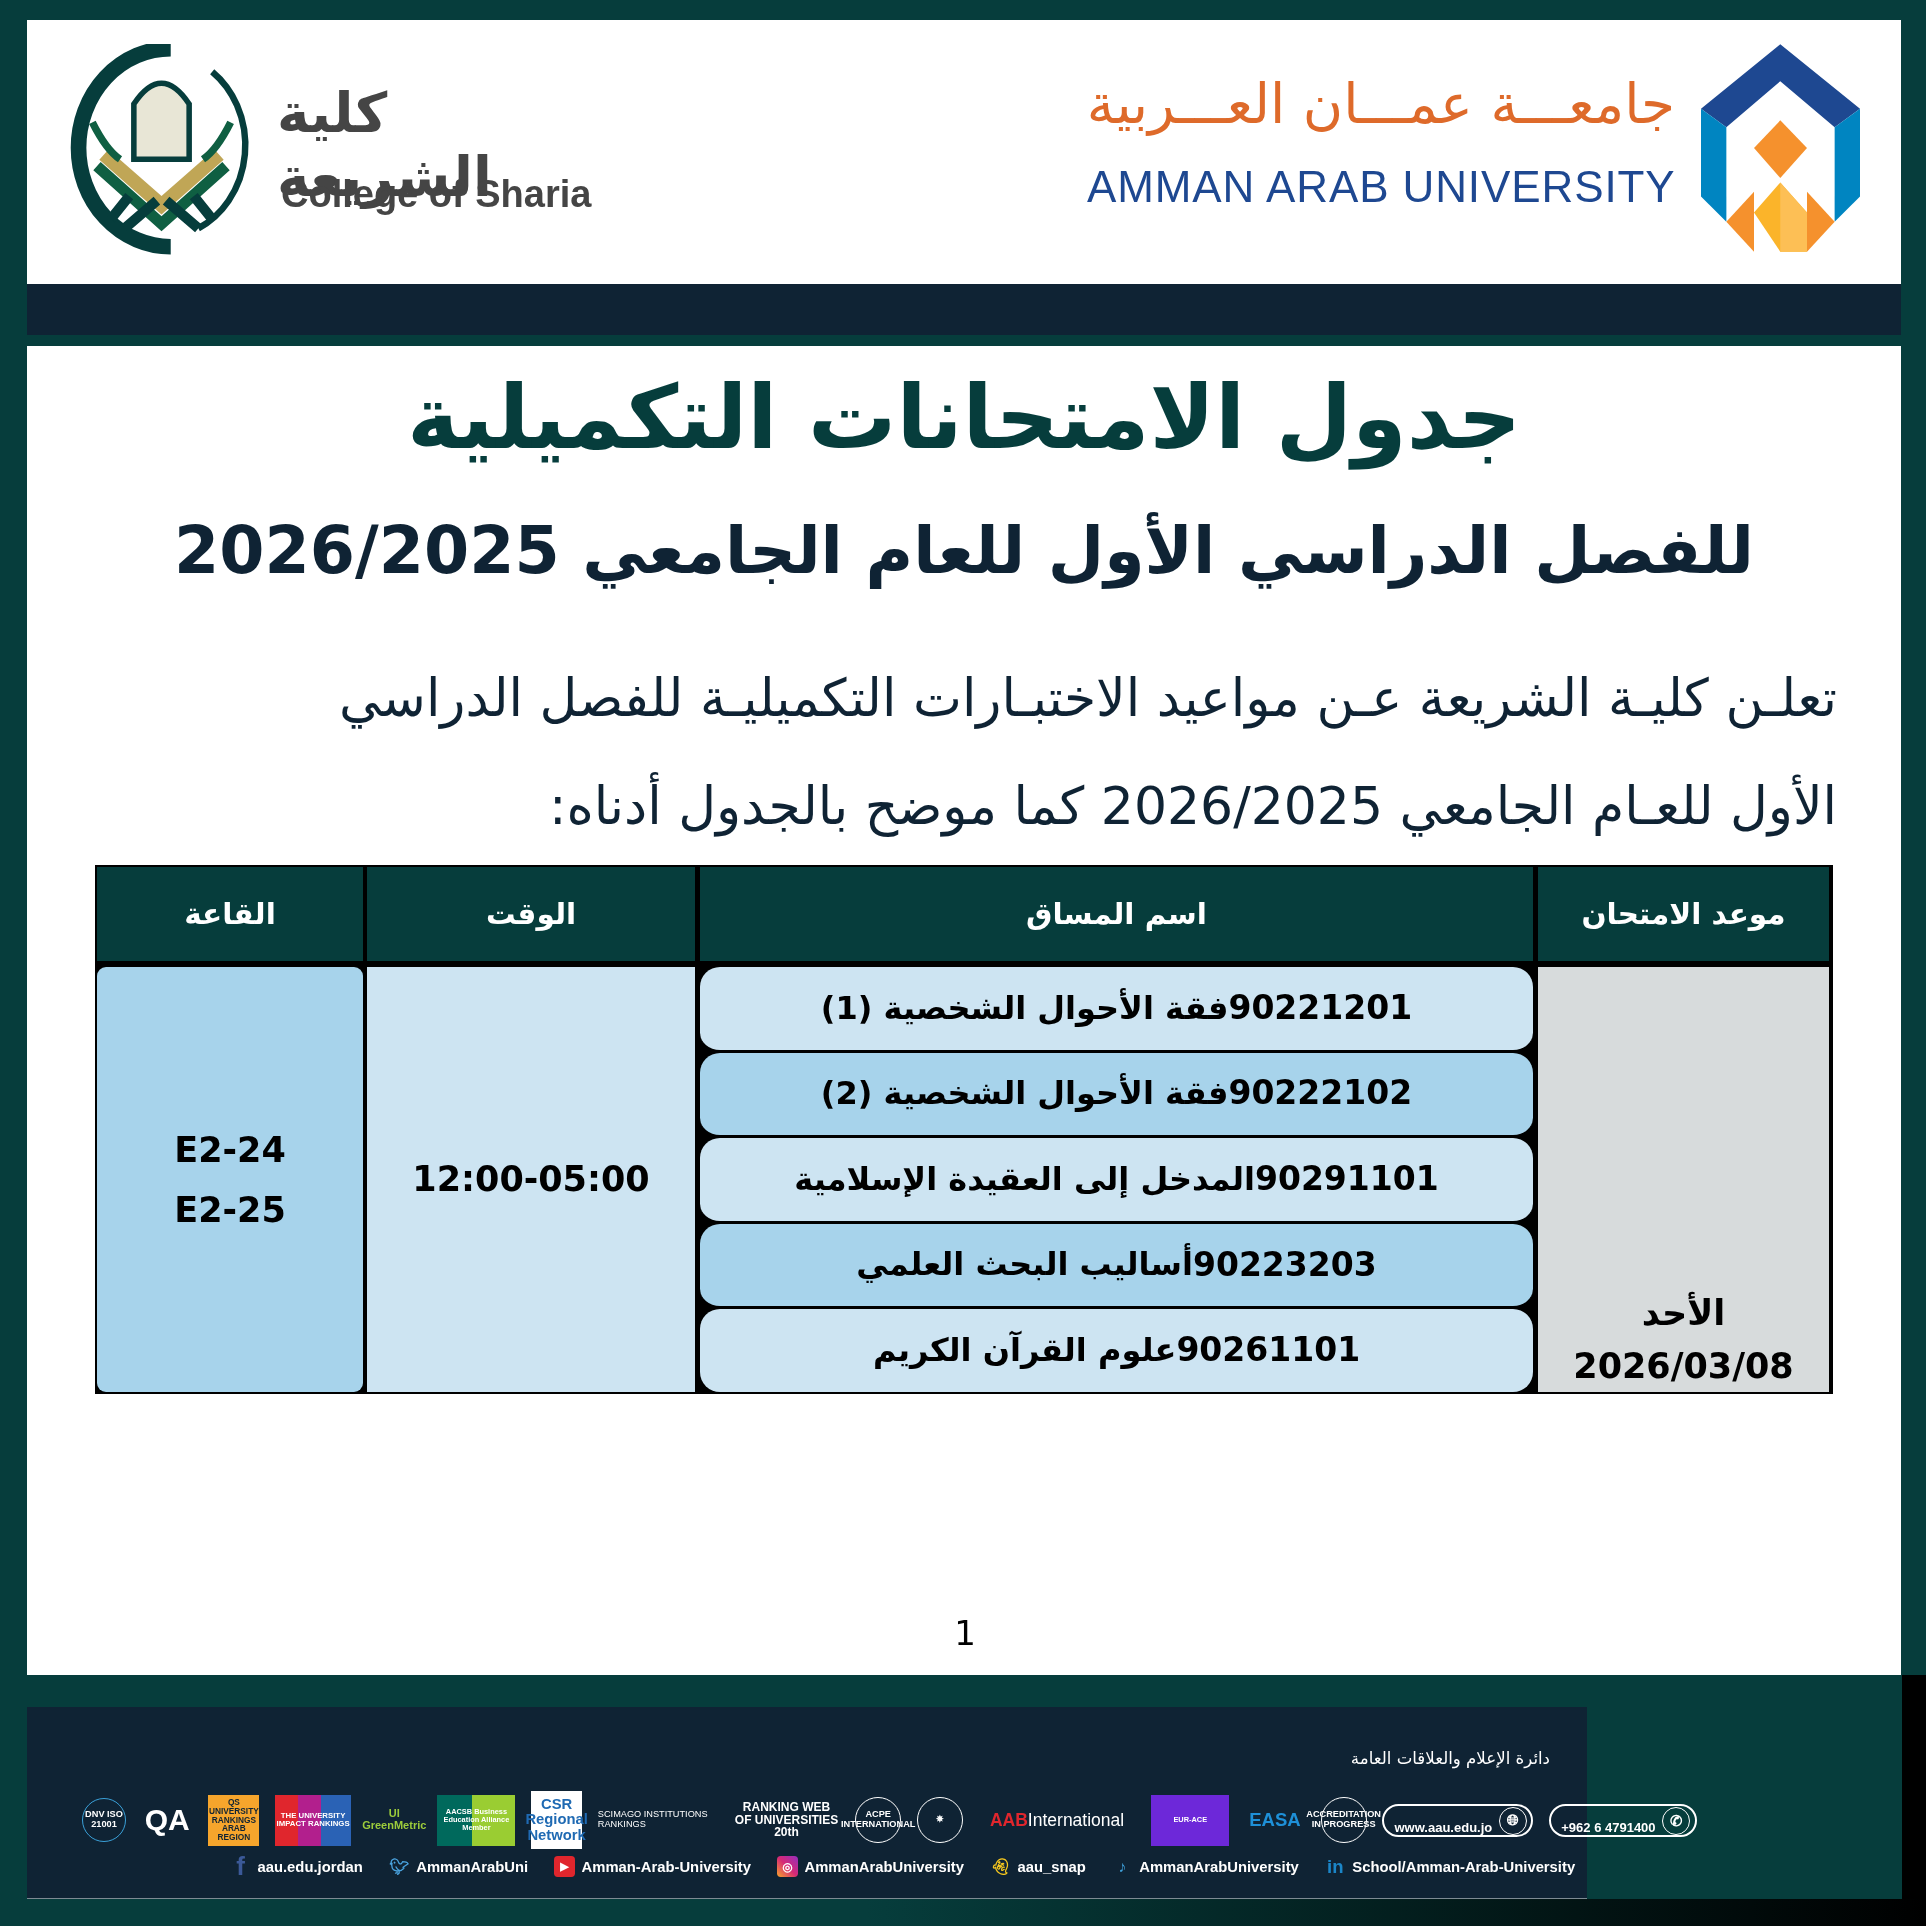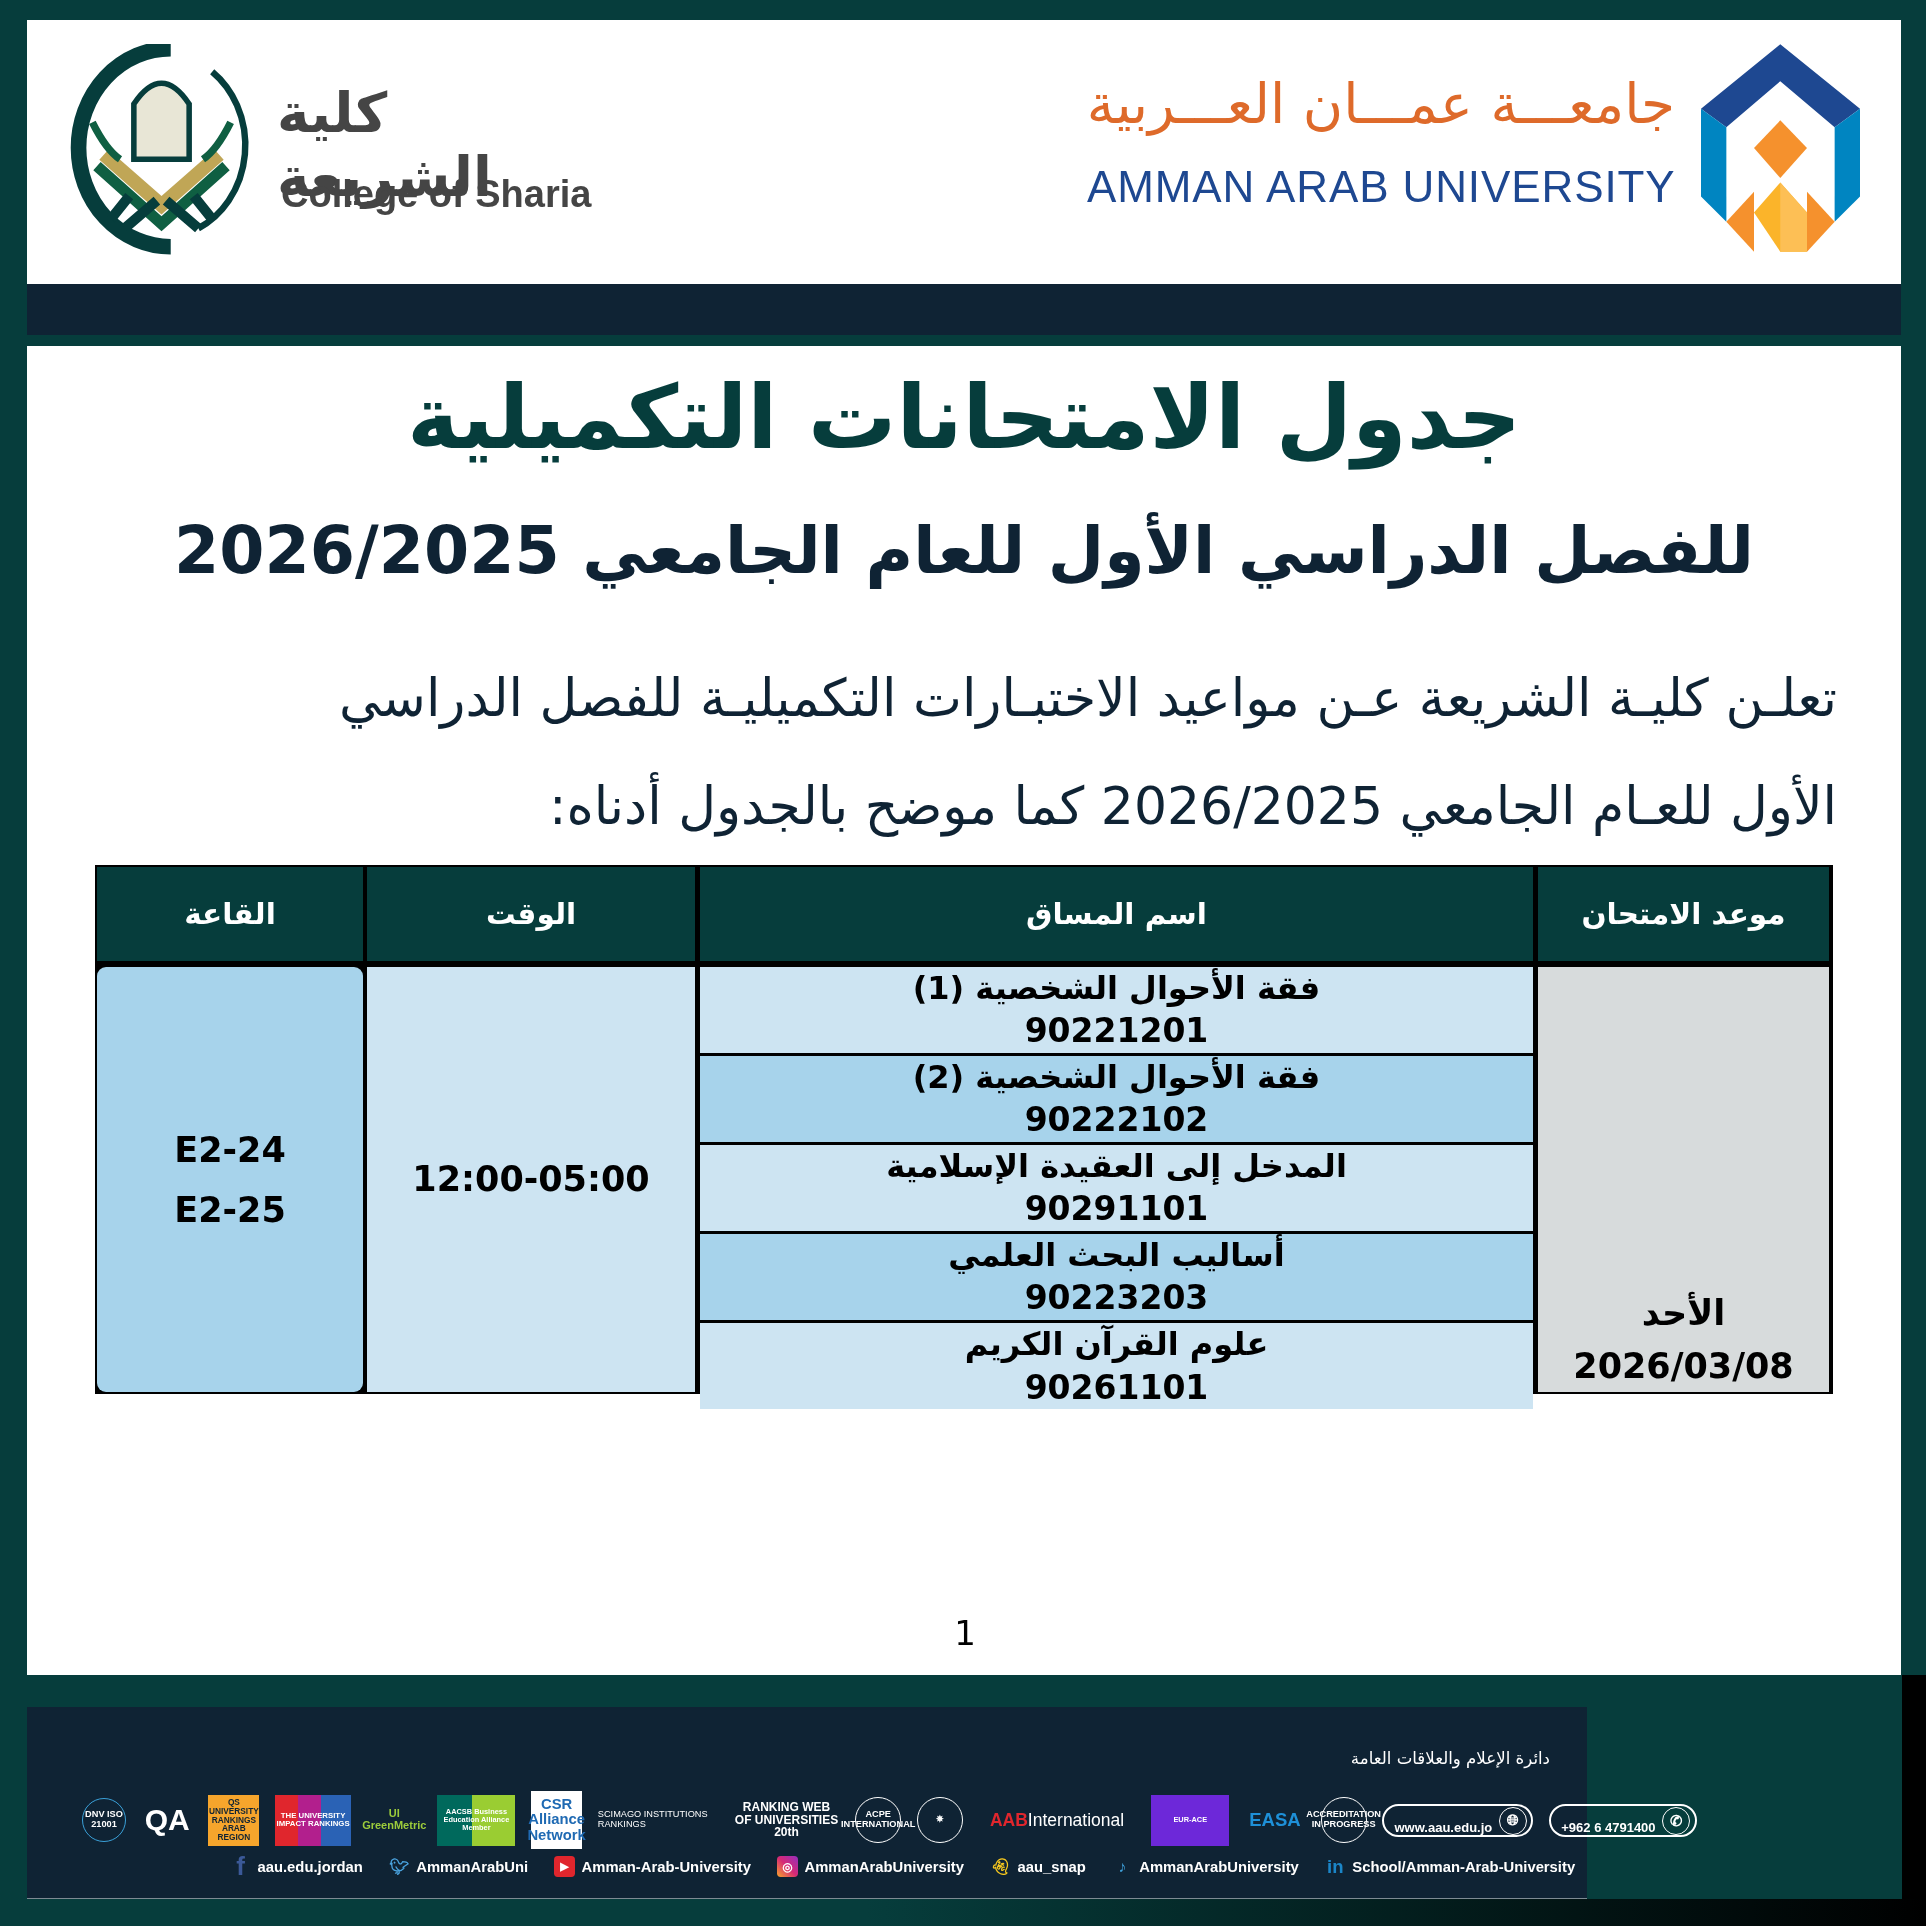--- a/index.html
+++ b/index.html
@@ -108,23 +108,23 @@
   .col-room .body-cell { background: #a7d3eb; border-radius: 9px; }
   .col-time .body-cell { background: #cde4f2; }
   .col-date .body-cell { background: #d7dbdc; justify-content: flex-end; }
   .col-room .body-cell span { display: block; line-height: 60px; }
 
   .course-list {
     position: absolute; top: 100px; left: 0; right: 0; bottom: 0;
     display: flex; flex-direction: column;
   }
   .course-row {
-    flex: 1; display: flex; flex-direction: column; align-items: center; justify-content: center;
+    flex: 1; display: flex; flex-direction: row; align-items: center; justify-content: center;
     border-bottom: 3.2px solid #000;
-    font-family: "DejaVu Sans", sans-serif; font-weight: bold; color: #000;
+    font-family: "DejaVu Sans", sans-serif; font-weight: bold; color: #000; border-radius: 20px;
   }
   .course-row:last-child { border-bottom: none; }
   .course-row.light { background: #cde4f2; }
   .course-row.dark  { background: #a7d3eb; }
   .course-name { font-size: 32px; direction: rtl; line-height: 1.35; }
   .course-code { font-size: 33px; line-height: 1.3; }
 
   .page-number {
     position: absolute; left: 942px; top: 1613px; width: 46px; text-align: center;
     font-family: "DejaVu Sans", sans-serif; font-size: 34px; color: #000;
@@ -283,21 +283,21 @@
 <div class="footer">
   <div class="dept-label">دائرة الإعلام والعلاقات العامة</div>
 
   <div class="badges">
     <div class="badge dnv">DNV ISO 21001</div>
     <div class="badge qa">QA</div>
     <div class="badge qs">QS UNIVERSITY RANKINGS ARAB REGION</div>
     <div class="badge the">THE UNIVERSITY IMPACT RANKINGS</div>
     <div class="badge green">UI GreenMetric</div>
     <div class="badge aacsb">AACSB Business Education Alliance Member</div>
-    <div class="badge csr">CSR Alliance Network</div>
+    <div class="badge csr">CSR Regional Network</div>
     <div class="badge scimago">SCIMAGO INSTITUTIONS RANKINGS</div>
     <div class="badge webometrics">RANKING WEB OF UNIVERSITIES 20th</div>
     <div class="badge circle">ACPE INTERNATIONAL</div>
     <div class="badge circle">✵</div>
     <div class="badge aab">
       <b>AAB</b>
         <span>International</span>
     </div>
     <div class="badge eurace">EUR-ACE</div>
     <div class="badge easa">EASA</div>

